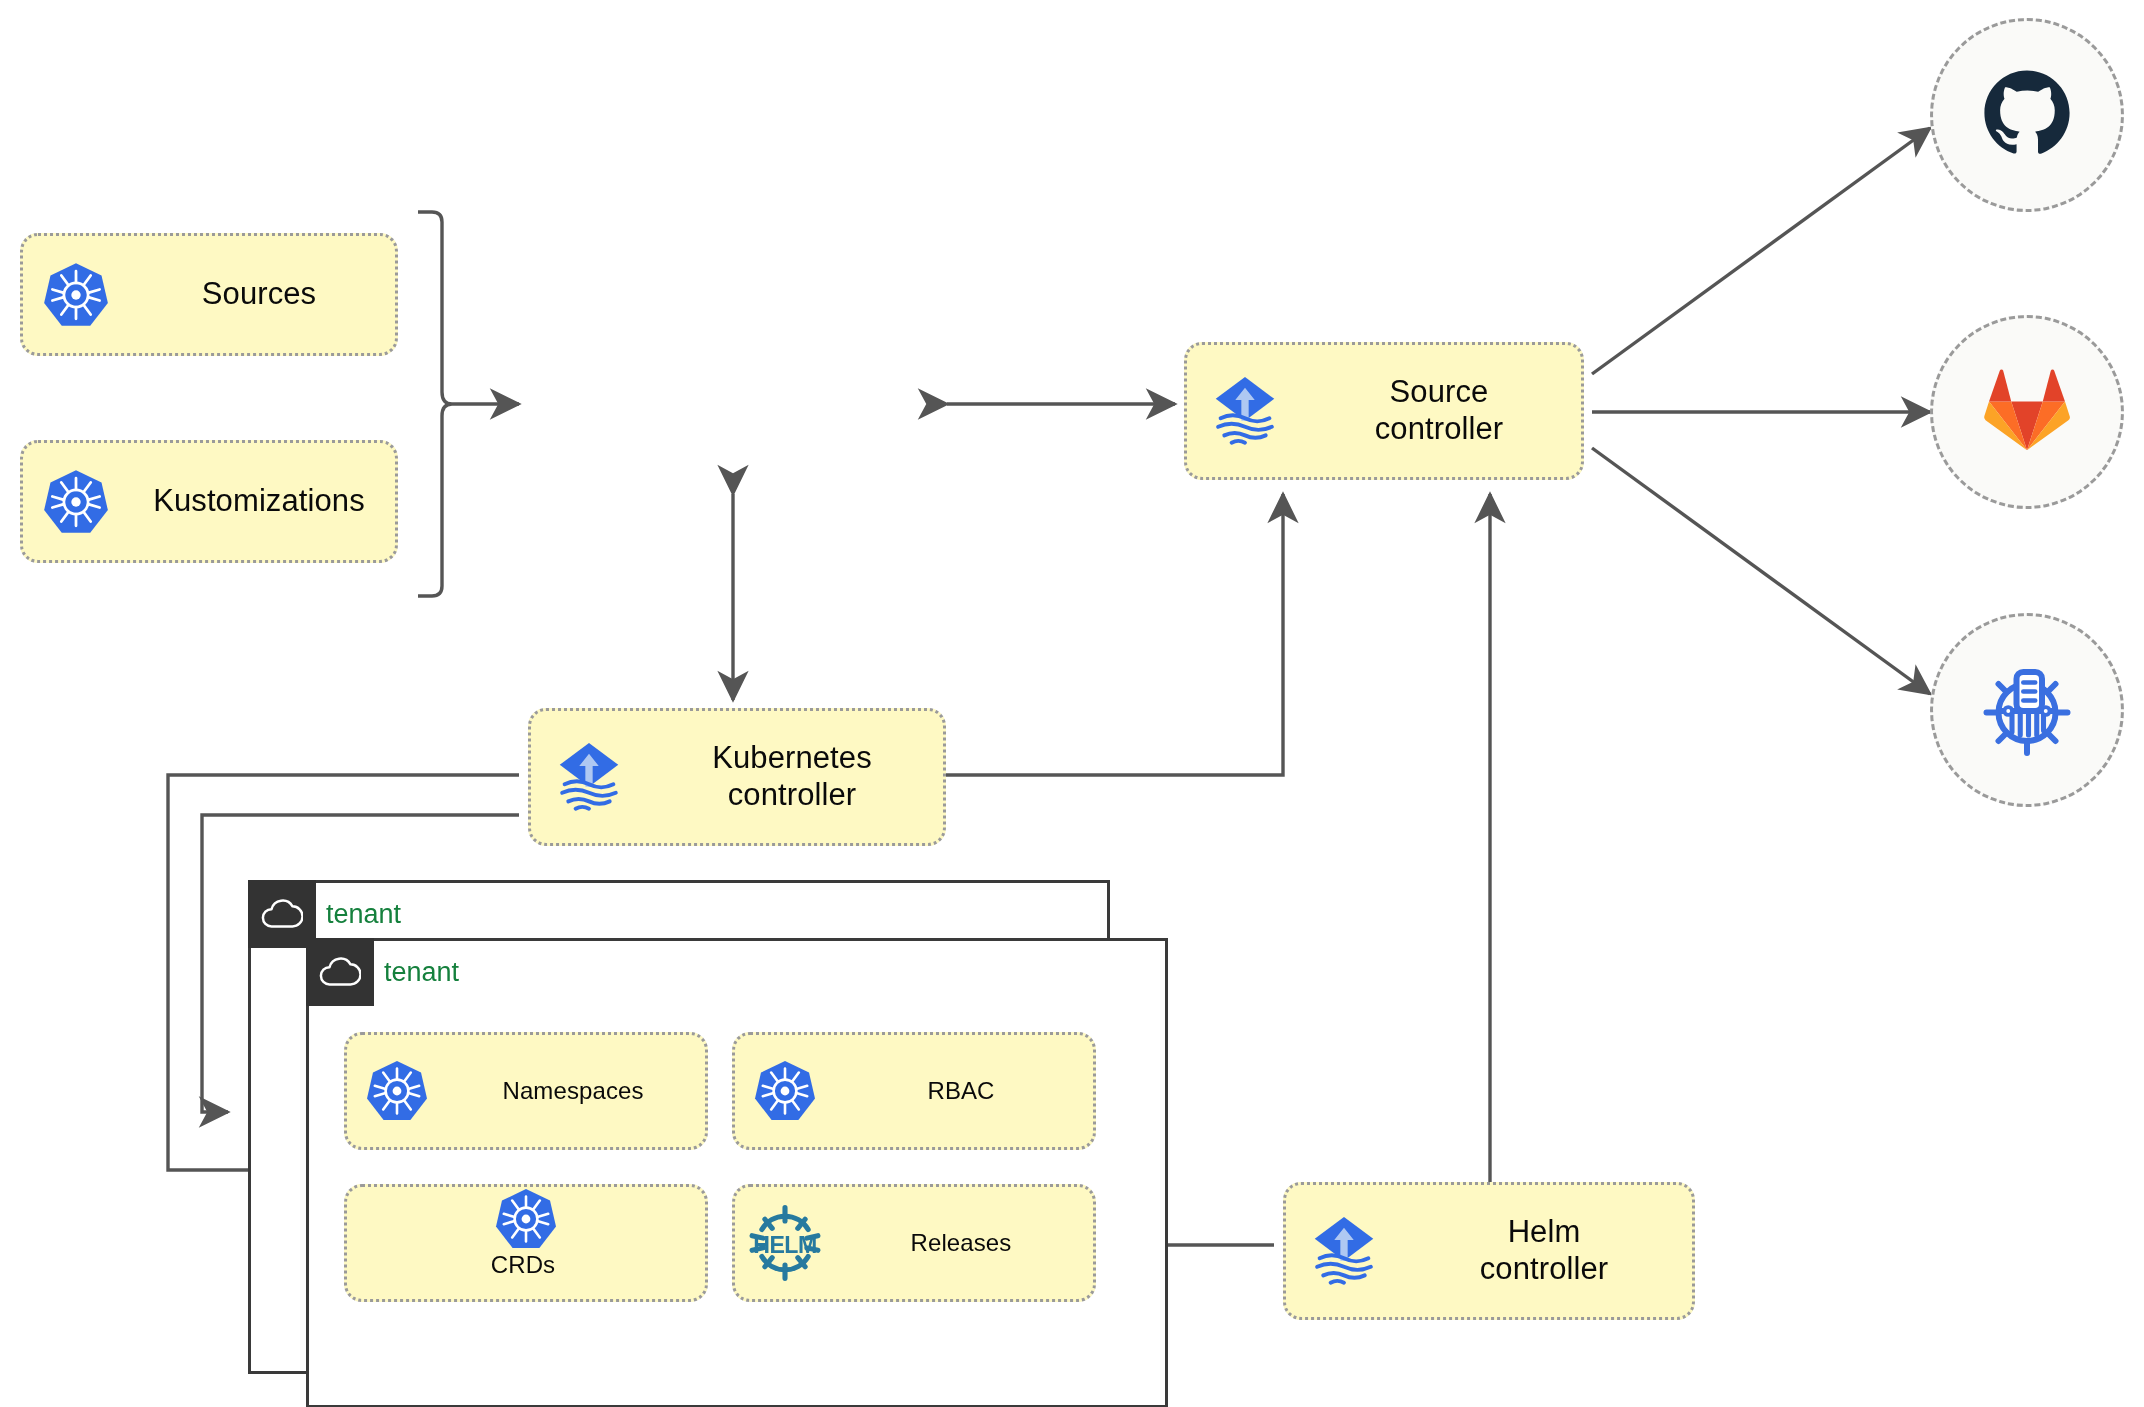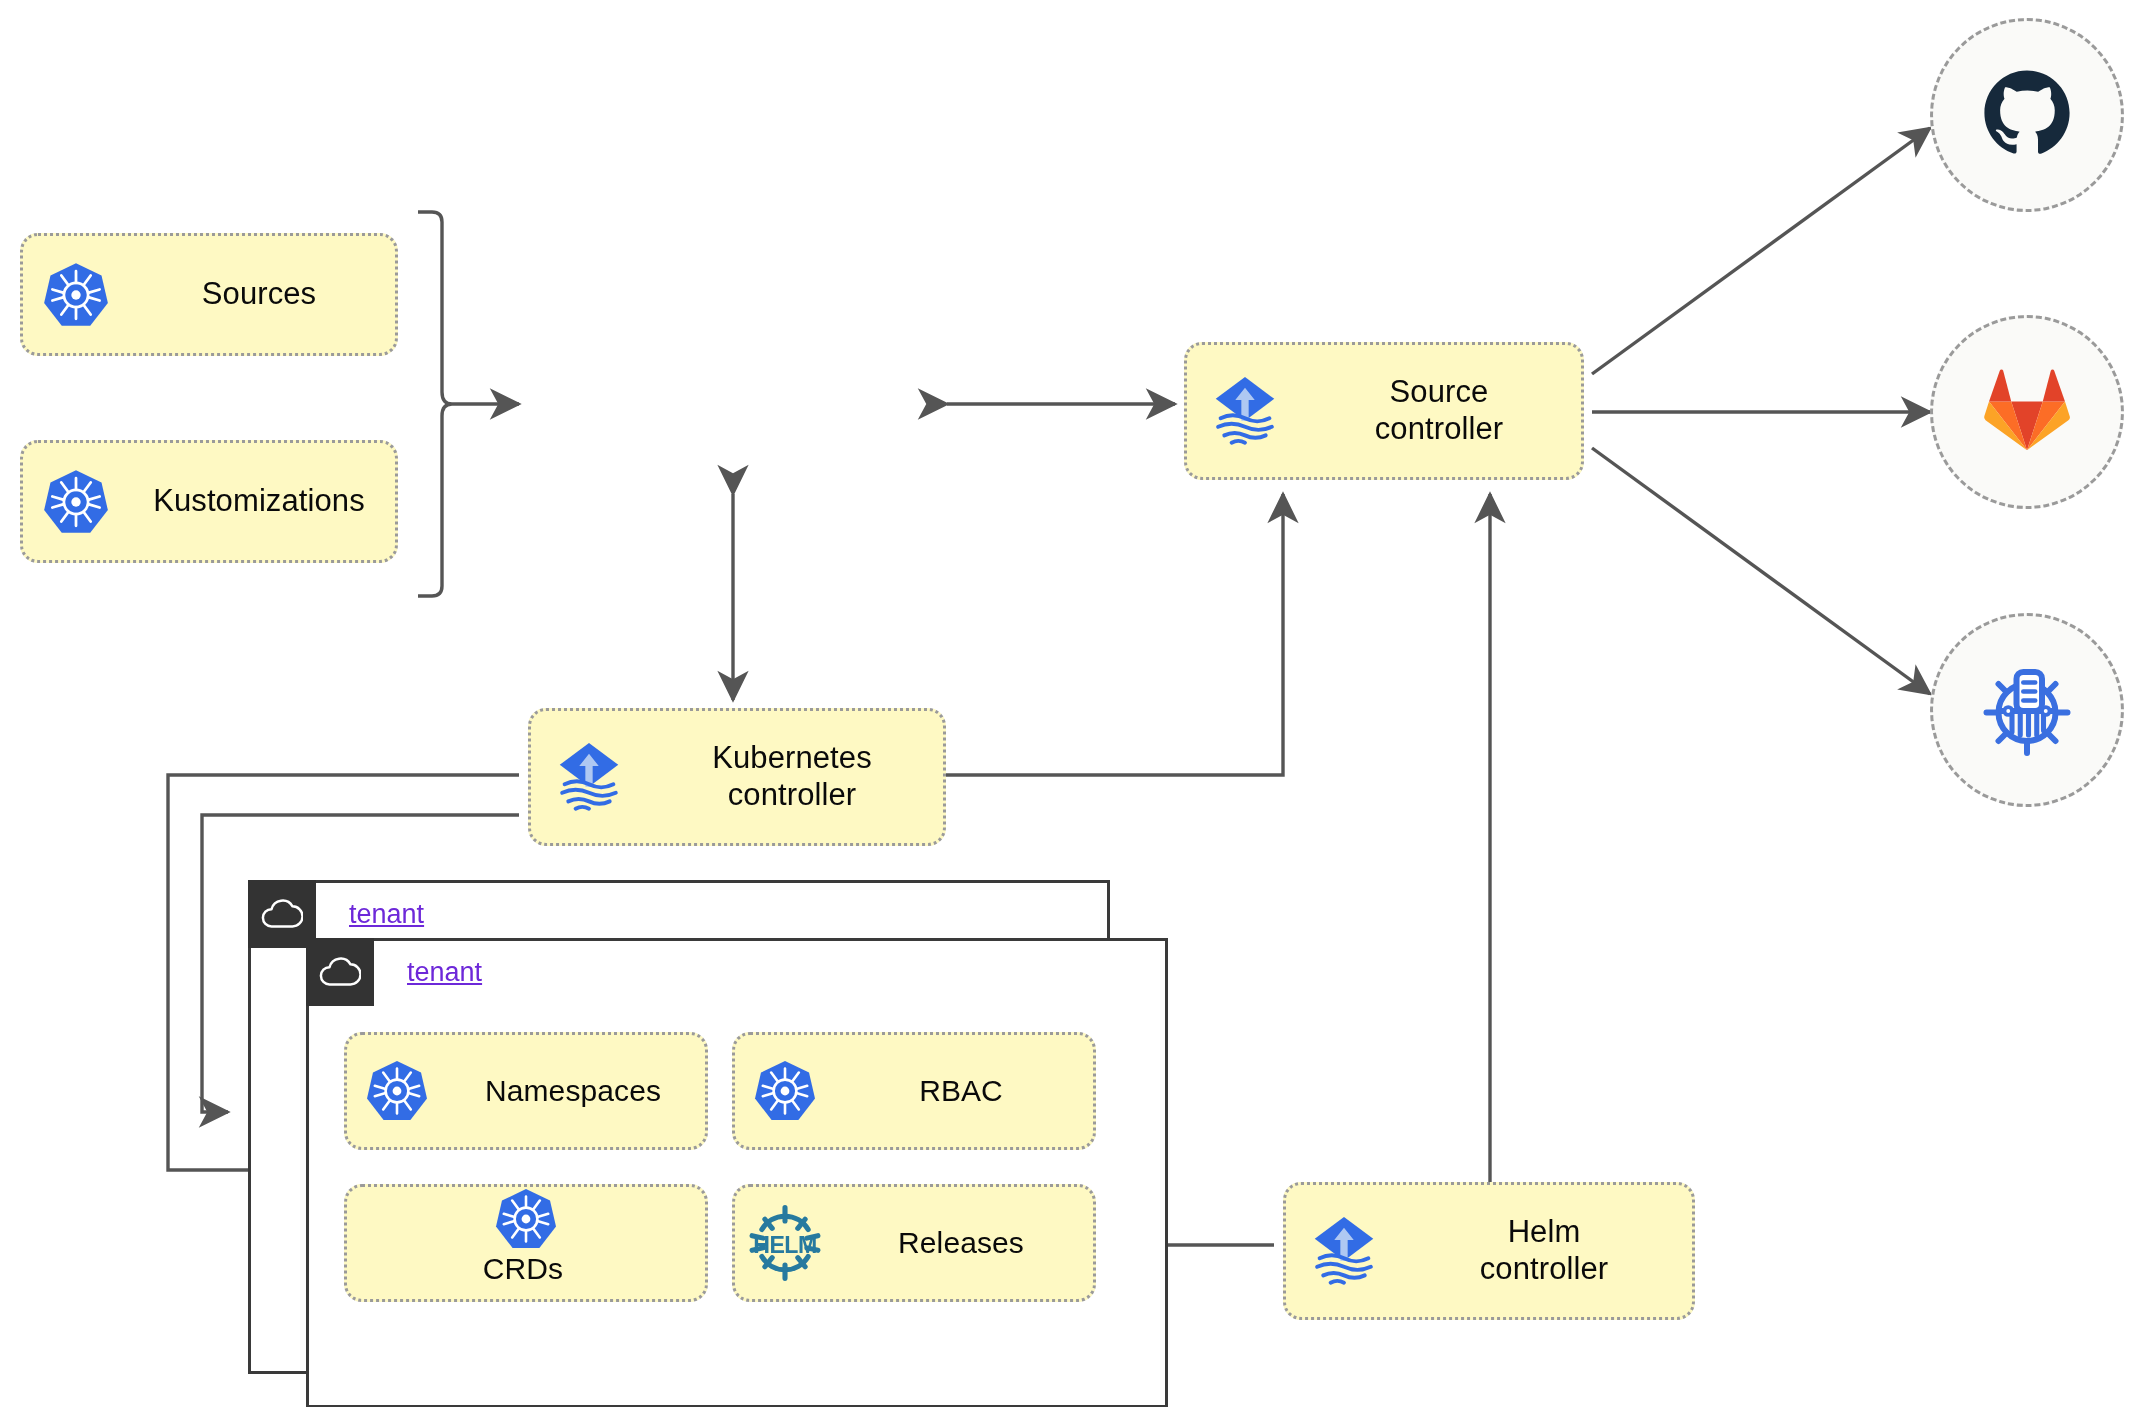--- a/index.html
+++ b/index.html
@@ -17,21 +17,21 @@
     border-radius:18px;
     display:flex;align-items:center;
     box-sizing:border-box;
   }
   .node .ico{flex:0 0 auto;display:flex;align-items:center;justify-content:center;}
   .node .lbl{
     flex:1 1 auto;text-align:center;color:#0a0a0a;
     font-size:31px;line-height:1.18;letter-spacing:.1px;
     padding-right:6px;white-space:pre-line;
   }
-  .node.small .lbl{font-size:30px;}
+  .node.small .lbl{font-size:24px;}
 
   
   .provider{
     position:absolute;z-index:3;
     border:3px dashed #9a9a9a;border-radius:50%;
     background:#fafaf8;
     display:flex;align-items:center;justify-content:center;
     box-sizing:border-box;
   }
 
@@ -45,21 +45,21 @@
   .tenant .hdr{
     position:absolute;left:-3px;top:-3px;
     display:flex;align-items:center;height:68px;
   }
   .tenant .hdr .chip{
     width:68px;height:68px;background:#333333;
     display:flex;align-items:center;justify-content:center;
     flex:0 0 auto;
   }
   .tenant .hdr .tname{
-    color:#6d28d9;font-size:27px;padding-left:33px;white-space:nowrap;text-decoration:underline;
+    color:#15803d;font-size:27px;padding-left:10px;white-space:nowrap;
   }
   #tenant-outer{z-index:2;}
   #tenant-inner{z-index:4;}
 
   .k8s-ico{display:block;}
   .flux-ico{display:block;}
 </style>
 </head>
 <body>
 

